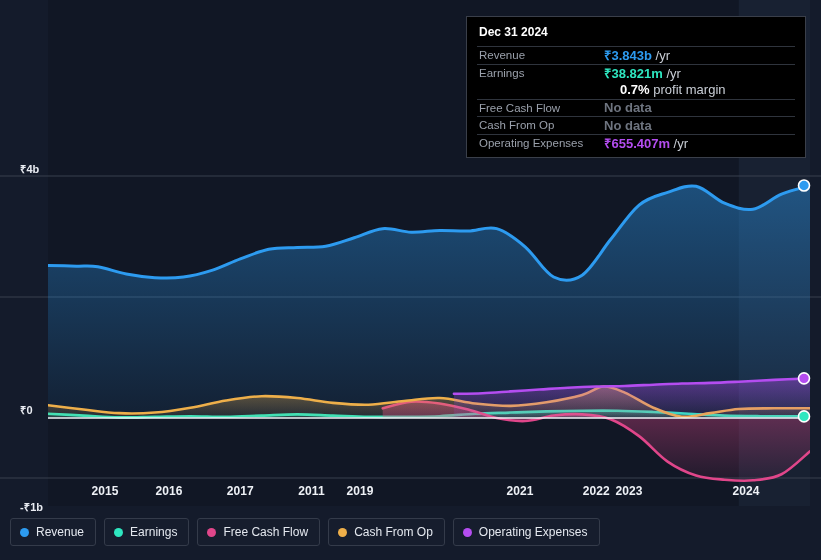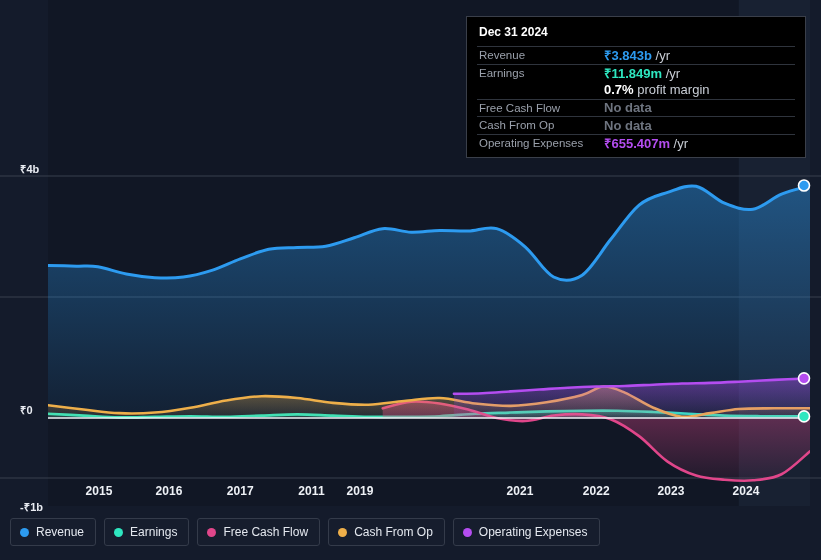--- a/index.html
+++ b/index.html
@@ -69,21 +69,21 @@
   .tt-key {
     width: 125px;
     color: #9aa0ab;
     font-size: 11.5px;
     white-space: nowrap;
   }
   .tt-val { font-size: 13px; white-space: nowrap; }
   .tt-val .num { font-weight: bold; }
   .tt-val .unit { color: #c9ced6; font-weight: normal; }
   .tt-val.nodata { color: #6e747f; text-align: right; }
-  .tt-margin { color: #ffffff; }
+  .tt-margin { color: #ffffff; margin-left: 16px; }
   .tt-margin .num { font-weight: bold; color: #ffffff; }
   .tt-margin .unit { color: #c9ced6; }
 
   
   .legend {
     position: absolute;
     left: 10px; top: 518px;
     display: flex;
     gap: 8px;
   }
@@ -162,42 +162,42 @@
         <circle cx="804" cy="378.3725" r="5.5" fill="#b44df0" stroke="#ffffff" stroke-width="1.6"></circle>
         <circle cx="804" cy="416.3907" r="5.5" fill="#2ee6c0" stroke="#ffffff" stroke-width="1.6"></circle>
       </svg>
   </div>
 
   <div class="axis-label y-label" id="ylab-0" style="top: 161px;">₹4b</div>
   <div class="axis-label y-label" id="ylab-2" style="top: 402px;">₹0</div>
   <div class="axis-label y-label" id="ylab-3" style="top: 463px; margin-top: 36px;">-₹1b</div>
 
   <div id="xlabels">
-      <div class="axis-label x-label" style="position: absolute; left: 99px;">2015</div>
+      <div class="axis-label x-label" style="position: absolute; left: 105px;">2015</div>
       <div class="axis-label x-label" style="position: absolute; left: 169.065px;">2016</div>
       <div class="axis-label x-label" style="position: absolute; left: 240.28px;">2017</div>
       <div class="axis-label x-label" style="position: absolute; left: 311.495px;">2011</div>
       <div class="axis-label x-label" style="position: absolute; left: 360px;">2019</div>
       <div class="axis-label x-label" style="position: absolute; left: 478px; margin-top: 40px;">2020</div>
       <div class="axis-label x-label" style="position: absolute; left: 520px;">2021</div>
       <div class="axis-label x-label" style="position: absolute; left: 596.355px;">2022</div>
-      <div class="axis-label x-label" style="position: absolute; left: 671px;">2023</div>
+      <div class="axis-label x-label" style="position: absolute; left: 629px;">2023</div>
       <div class="axis-label x-label" style="position: absolute; left: 746px;">2024</div>
     </div>
 
   <div class="tooltip">
     <div class="tt-title">Dec 31 2024</div>
     <div id="tt-rows">
         <div class="tt-row">
           <div class="tt-key">Revenue</div>
           <div class="tt-val"><span class="num" style="color: rgb(45, 155, 240);">₹3.843b</span><span class="unit"> /yr</span></div>
         </div>
         <div class="tt-row">
           <div class="tt-key">Earnings</div>
-          <div class="tt-val"><span class="num" style="color: rgb(46, 230, 192);">₹11.849m</span><span class="unit"> /yr</span></div>
+          <div class="tt-val"><span class="num" style="color: rgb(46, 230, 192);">₹38.821m</span><span class="unit"> /yr</span></div>
         </div>
         <div class="tt-row noborder">
           <div class="tt-key"></div>
           <div class="tt-val tt-margin"><span class="num" style="color: rgb(255, 255, 255);">0.7%</span><span class="unit"> profit margin</span></div>
         </div>
         <div class="tt-row">
           <div class="tt-key">Free Cash Flow</div>
           <div class="tt-val nodata"><span class="num" style="color: rgb(110, 116, 127);">No data</span></div>
         </div>
         <div class="tt-row">

